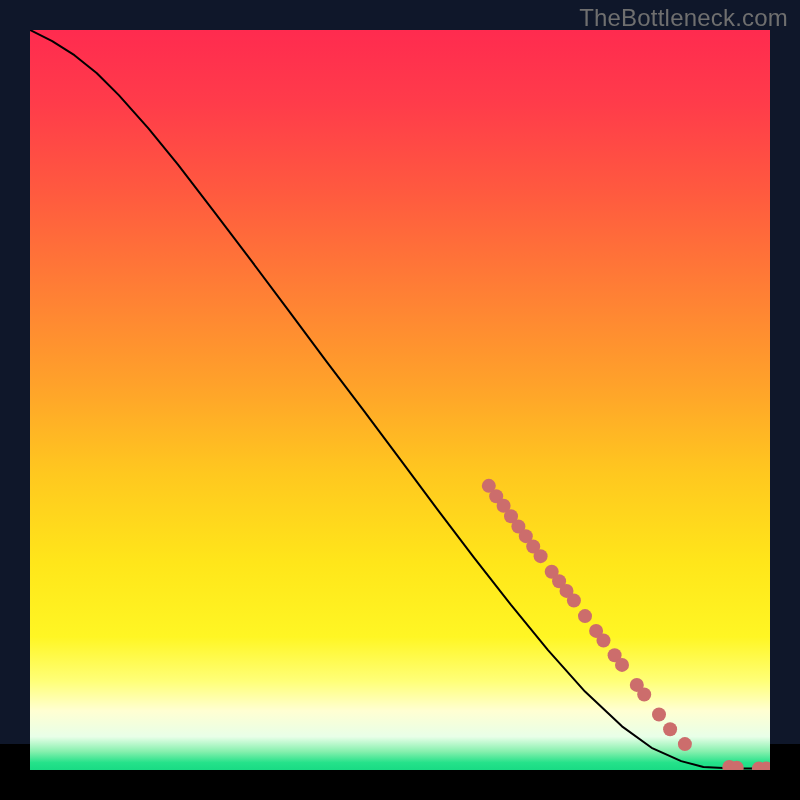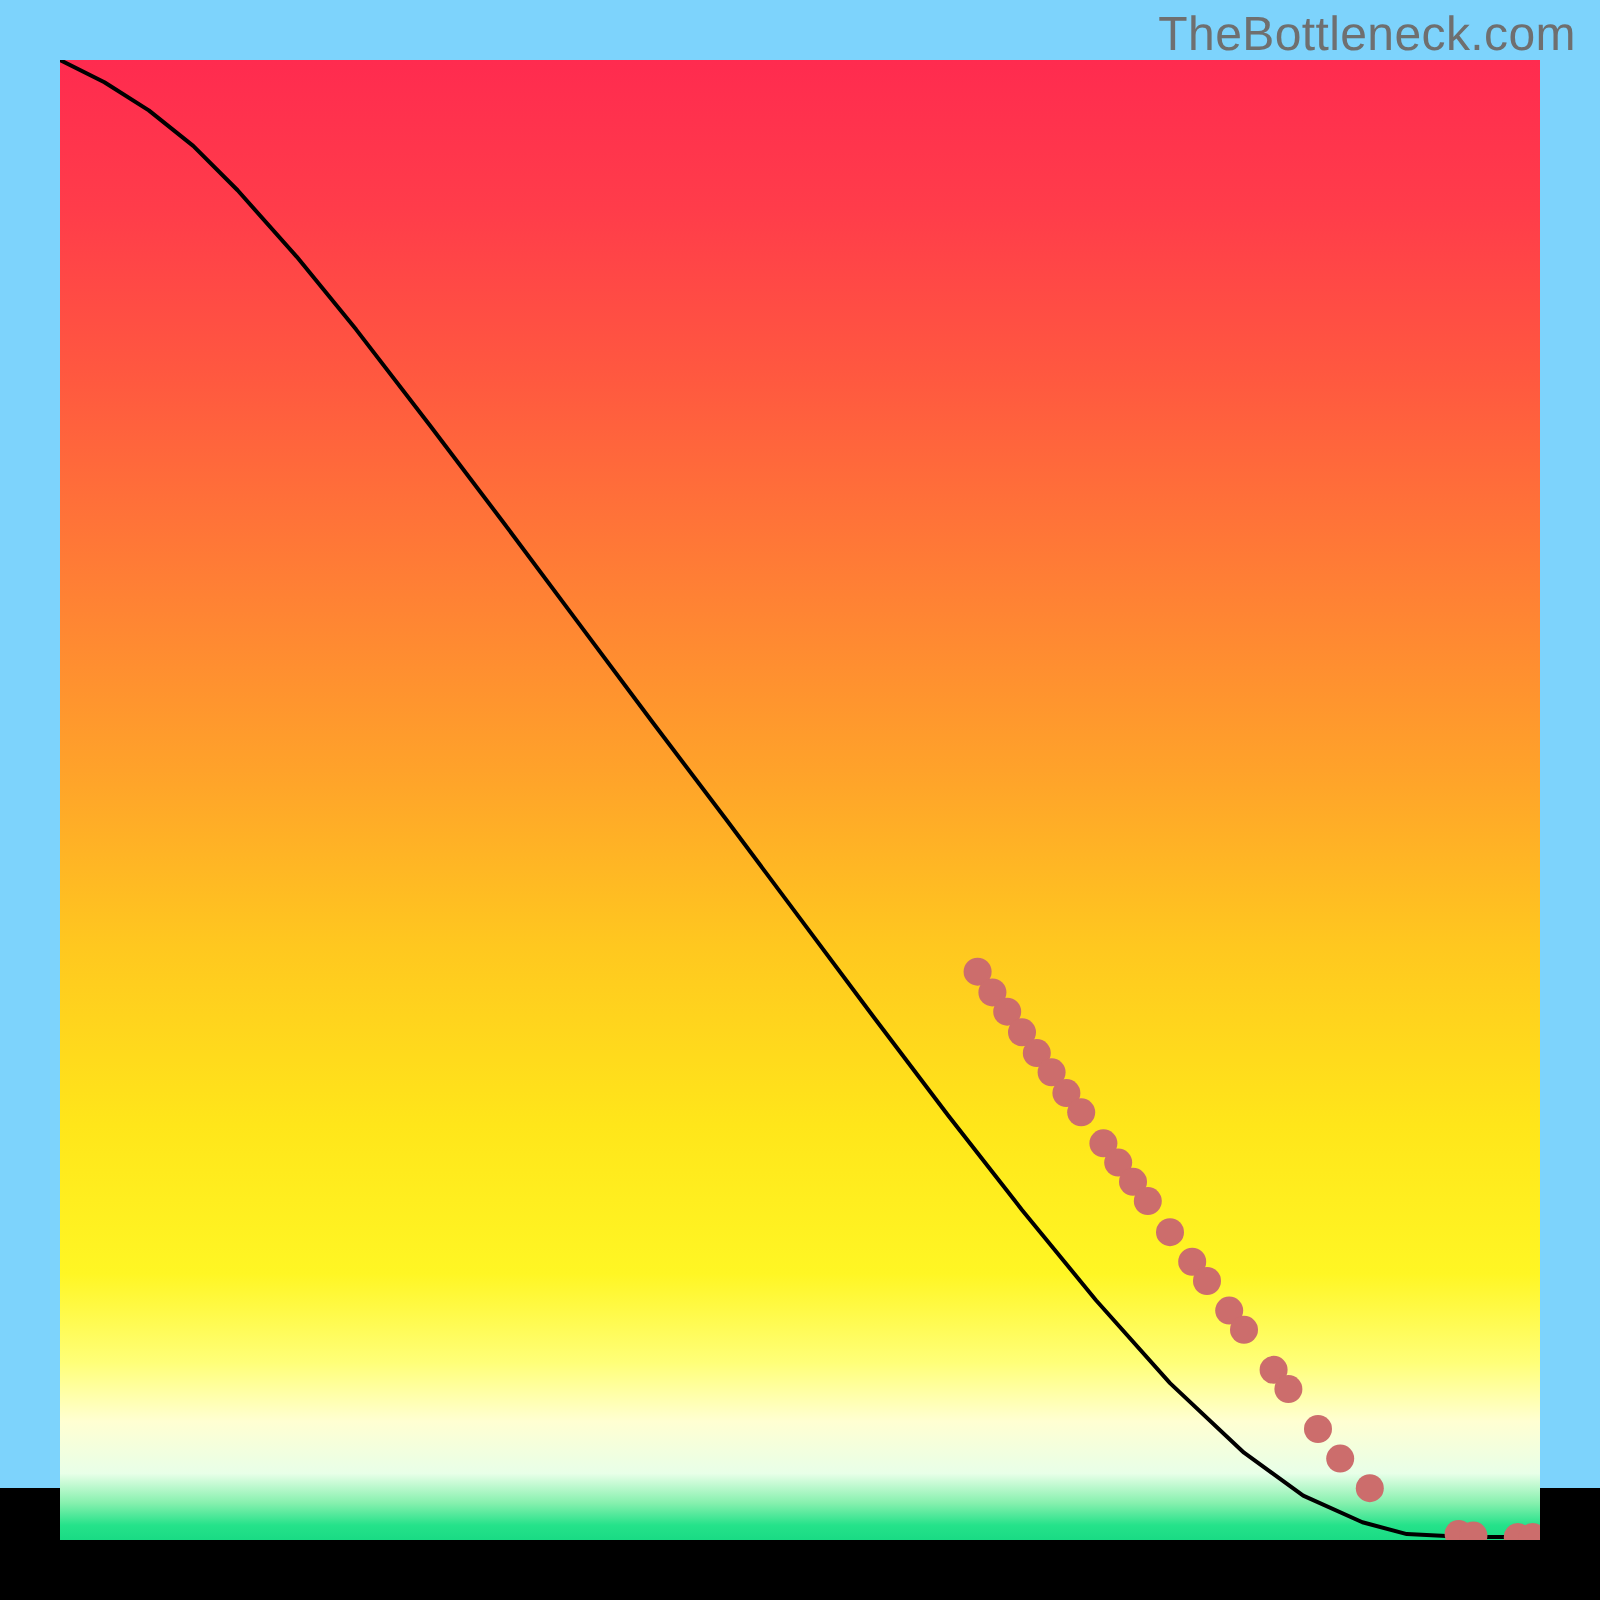--- a/index.html
+++ b/index.html
@@ -7,21 +7,21 @@
     padding: 0;
     width: 800px;
     height: 800px;
     background: #000000;
     overflow: hidden;
   }
   .container {
     position: relative;
     width: 800px;
     height: 744px;
-    background: #7dd3fc;
+    background: #0f172a;
   }
   .watermark {
     position: absolute;
     top: 4px;
     right: 12px;
     font-family: Arial, Helvetica, sans-serif;
     font-size: 24px;
     font-weight: 500;
     color: #6f6f6f;
     letter-spacing: 0.2px;

